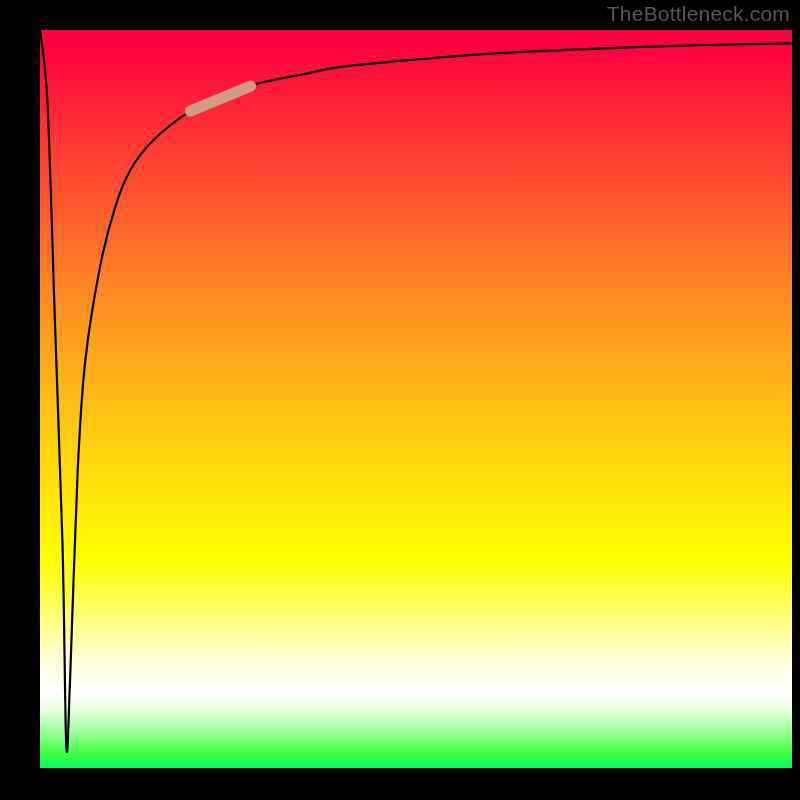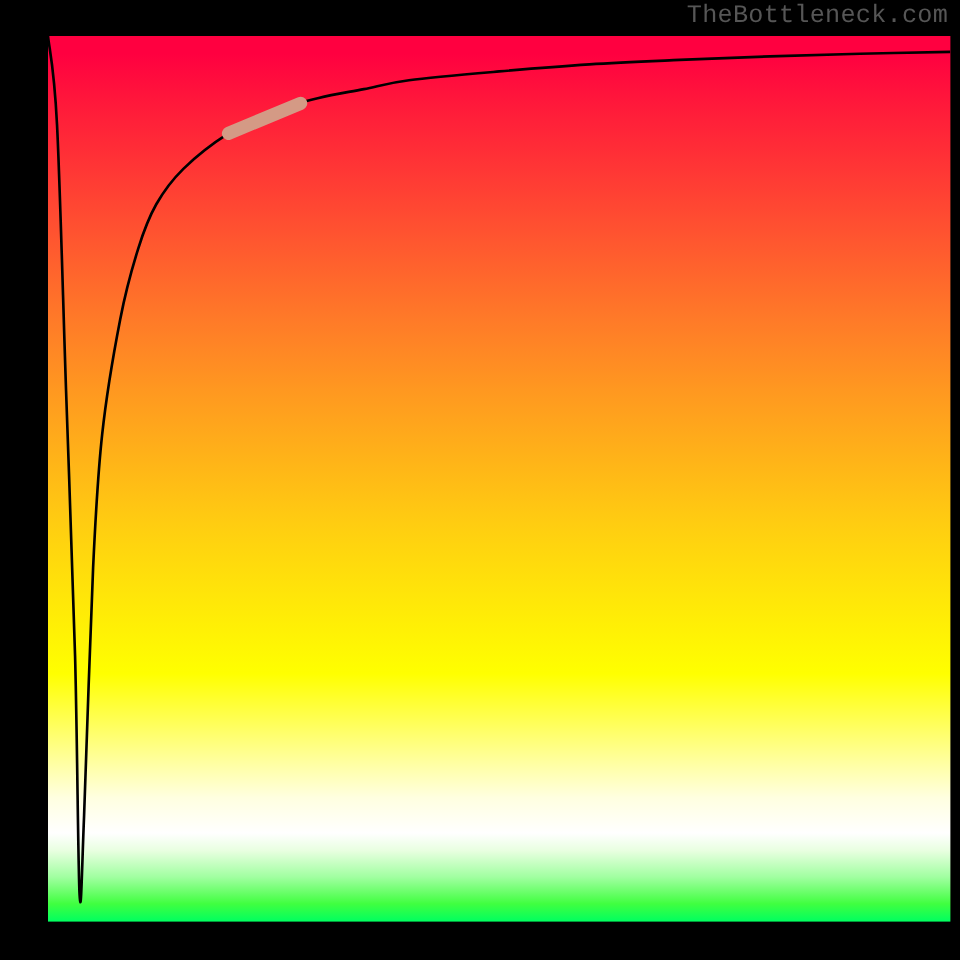--- a/index.html
+++ b/index.html
@@ -4,21 +4,20 @@
 <style>
   * { margin: 0; padding: 0; box-sizing: border-box; }
   html, body { width: 800px; height: 800px; overflow: hidden; }
   body { background: #000; font-family: Arial, sans-serif; }
 
   .frame {
     position: relative;
     width: 800px;
     height: 800px;
     background: #000;
-    font-family: Liberation Mono, monospace;
   }
 
   .attribution {
     position: absolute;
     top: 2px;
     right: 10px;
     color: #565656;
     font-size: 21px;
     font-weight: 400;
     letter-spacing: 0.2px;

